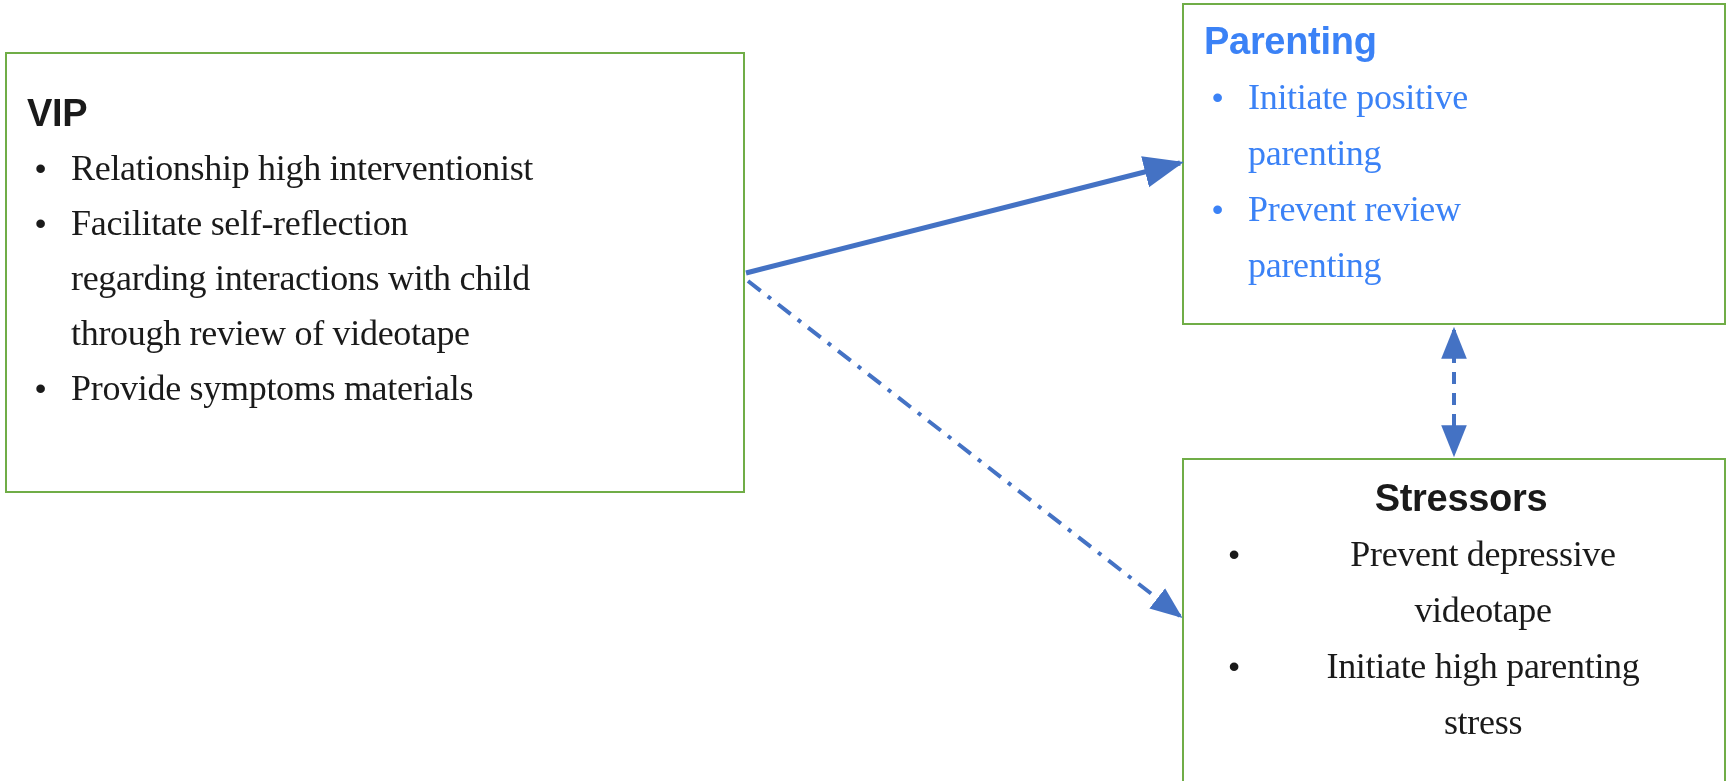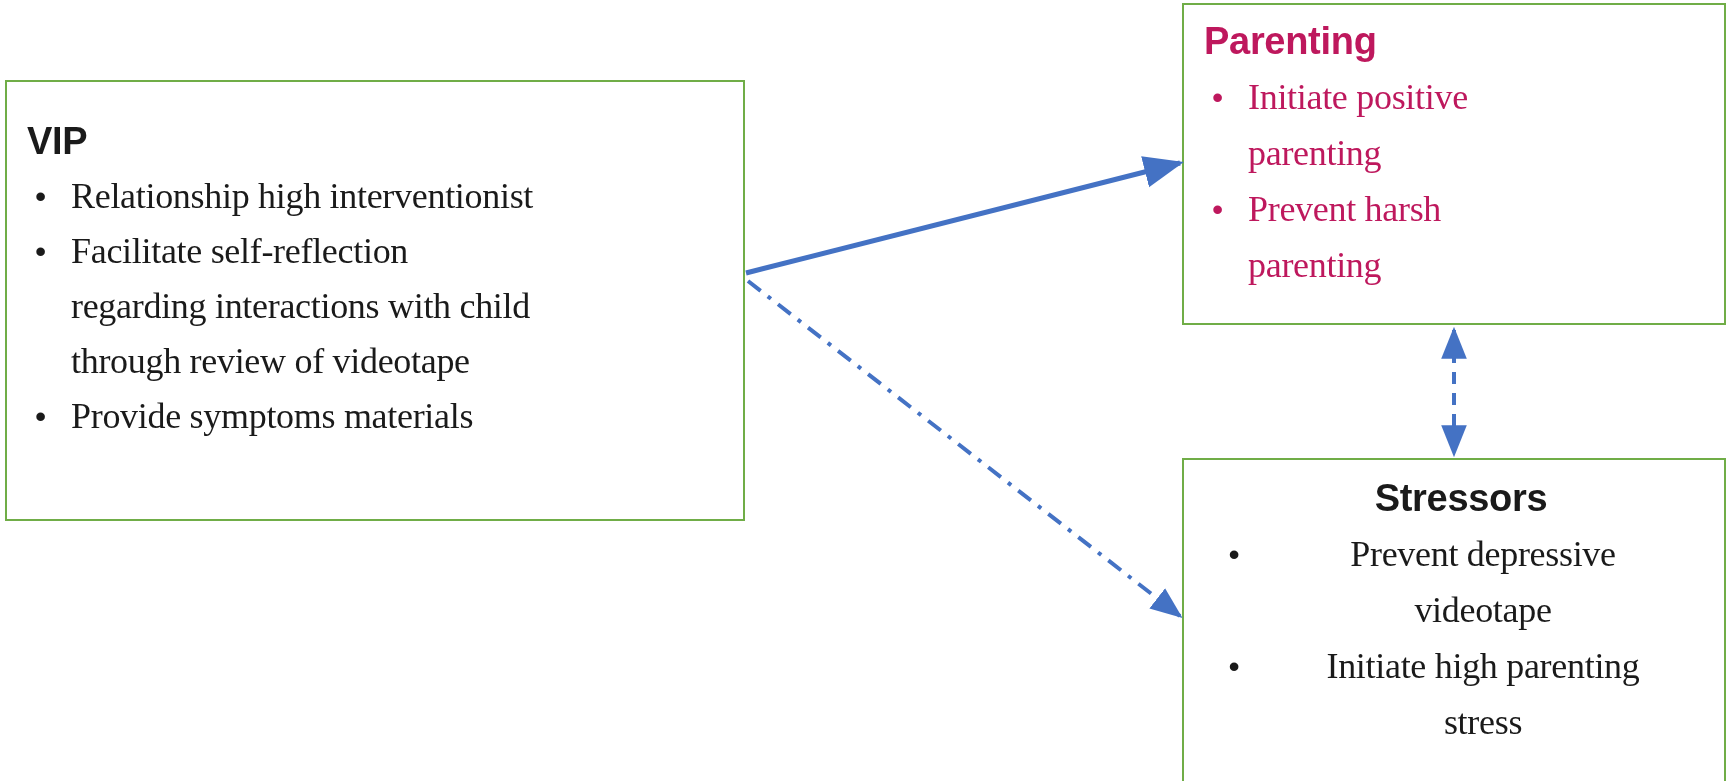--- a/index.html
+++ b/index.html
@@ -49,21 +49,20 @@
     flex: 1 1 auto;
     white-space: pre-line;
     font-family: Liberation Serif, serif;
   }
   #box-vip {
     left: 5px;
     top: 52px;
     width: 740px;
     height: 441px;
     padding: 32px 12px 0 20px;
-    margin-top: 28px;
   }
   #box-parenting {
     left: 1182px;
     top: 3px;
     width: 544px;
     height: 322px;
     padding: 9px 10px 0 22px;
   }
   #box-parenting ul.bullets li,
   #box-stressors ul.bullets li {
@@ -104,31 +103,31 @@
 regarding interactions with child
 through review of videotape</span>
       </li>
       <li>
         <span class="dot">•</span>
         <span class="txt">Provide symptoms materials</span>
       </li>
     </ul>
   </div>
 
-  <div class="box" id="box-parenting" style="border-color: rgb(112, 173, 71); color: #be185d; padding-left: 20px;">
+  <div class="box" id="box-parenting" style="border-color: rgb(112, 173, 71); color: #3b82f6; padding-left: 20px;">
     <div class="box-title">Parenting</div>
     <ul class="bullets">
       <li>
         <span class="dot">•</span>
         <span class="txt">Initiate positive
 parenting</span>
       </li>
       <li>
         <span class="dot">•</span>
-        <span class="txt">Prevent harsh
+        <span class="txt">Prevent review
 parenting</span>
       </li>
     </ul>
   </div>
 
   <div class="box" id="box-stressors" style="border-color: rgb(112, 173, 71); color: rgb(26, 26, 26);">
     <div class="box-title">Stressors</div>
     <ul class="bullets">
       <li>
         <span class="dot">•</span>

